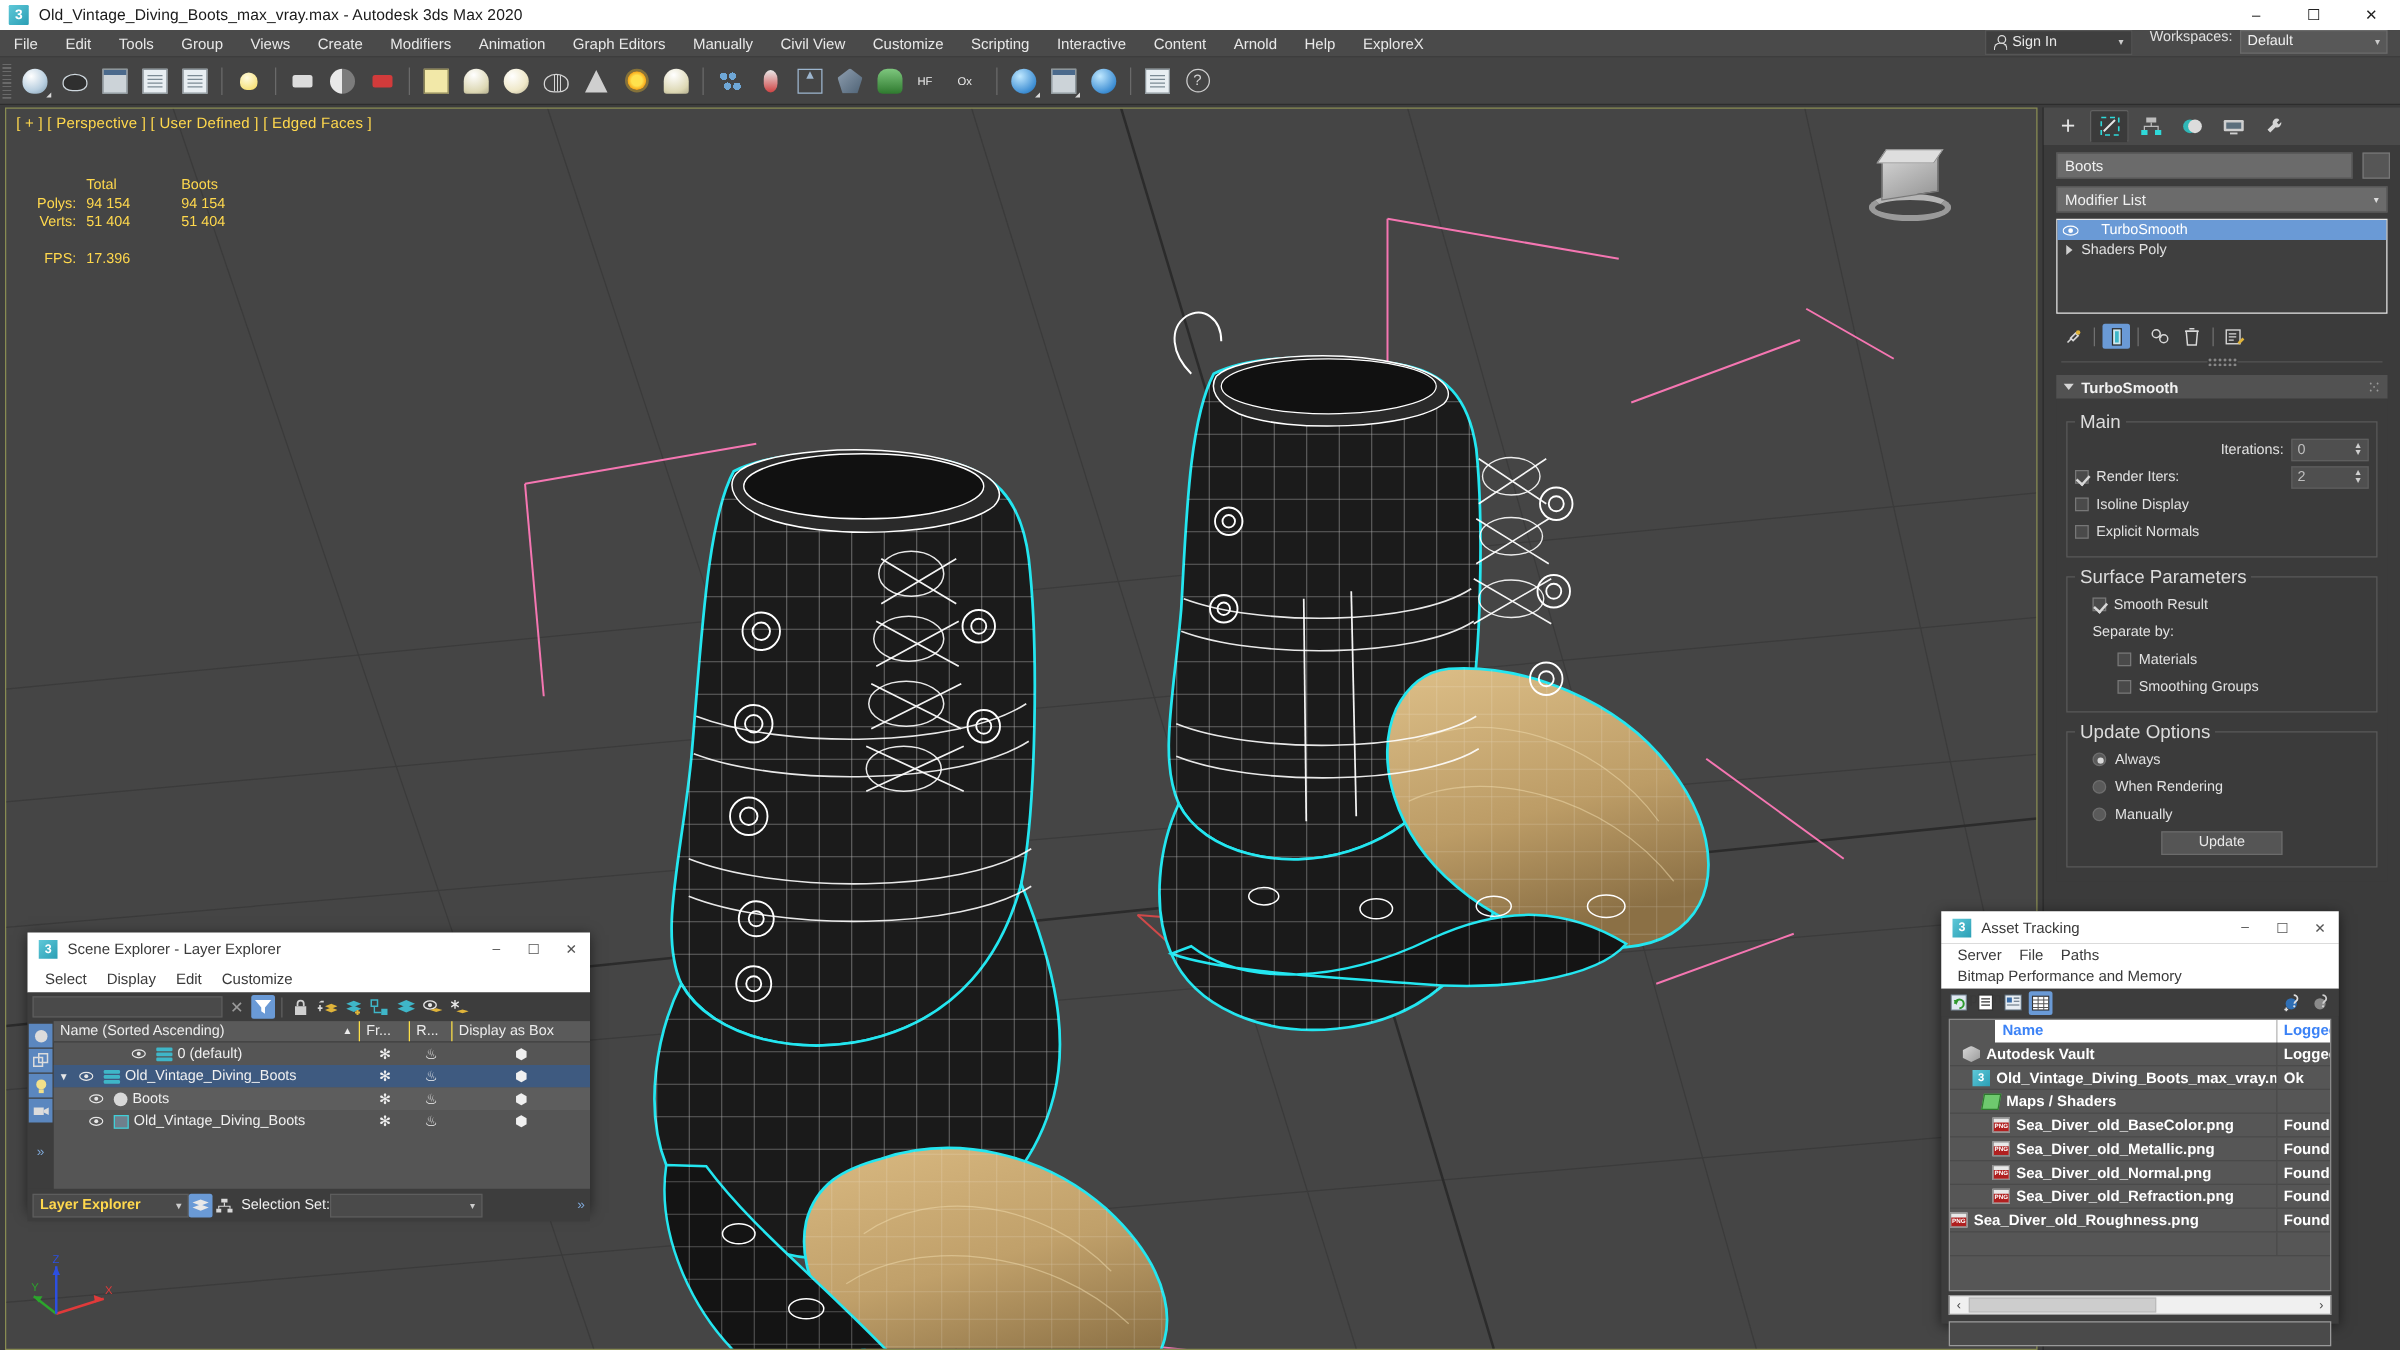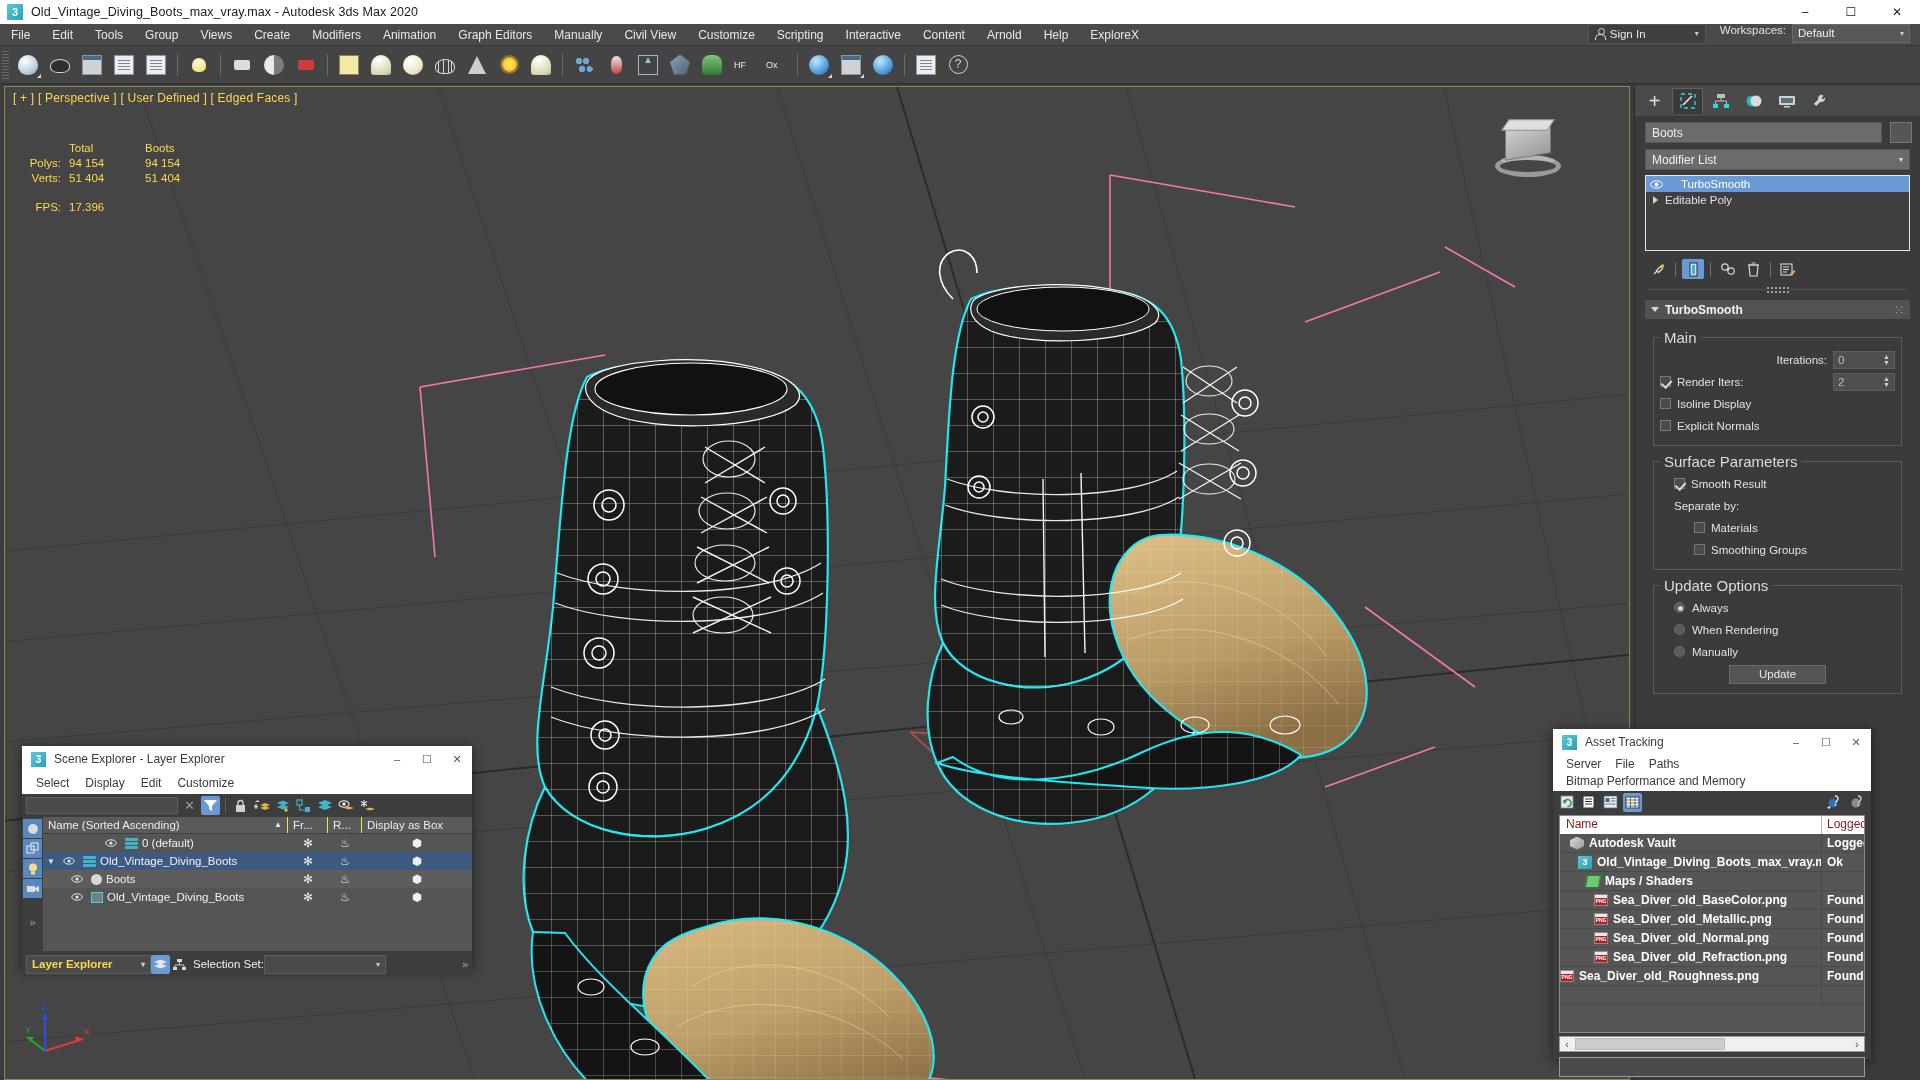--- a/index.html
+++ b/index.html
@@ -289,21 +289,21 @@
   .se-selset .arr{margin-left:auto;font-size:8px;color:#ccc;}
   .layer-ico { width:13px;height:11px;position:relative;flex:none;}
   .layer-ico i { position:absolute;left:0;width:13px;height:3px;background:#3fb6c8;border-radius:1px; }
 
   
   #asset-tracking { left:1553px; top:729px; width:318px; height:330px; }
   .at-toolbar { height:22px; background:#3d3d3d; display:flex; align-items:center; padding:0 4px; gap:3px;}
   .at-ti { width:19px;height:19px;display:flex;align-items:center;justify-content:center;border-radius:2px;}
   .at-ti.on { background:#6a9ad6; }
   .at-table { margin:2px 6px 0 6px; background:#565656; border:1px solid #8a8a8a; height:218px; overflow:hidden;}
-  .at-hdr { display:flex; height:18px; background:#fff; font-size:12px; color:#7f1d1d; font-weight:normal;}
+  .at-hdr { display:flex; height:18px; background:#fff; font-size:12px; color:#3b82f6; font-weight:bold;margin-left:36px;}
   .at-hdr .c1 { flex:1; padding-left:6px; line-height:17px; border-right:1px solid #b5b5b5;}
   .at-hdr .c2 { width:42px; padding-left:5px; line-height:17px;}
   .at-row { display:flex; height:19px; font-size:12px; color:#fff; font-weight:bold; border-bottom:1px solid #4a4a4a;}
   .at-row .c1 { flex:1; display:flex; align-items:center; gap:5px; overflow:hidden; white-space:nowrap;
     border-right:1px solid #4a4a4a; }
   .at-row .c2 { width:42px; padding-left:5px; line-height:18px;}
   .at-scroll { margin:3px 6px 0 6px; height:16px; background:#f0f0f0; border:1px solid #9a9a9a; display:flex; align-items:center;}
   .at-scroll .ar { width:14px; text-align:center; font-size:10px; color:#444; }
   .at-thumb { height:12px; background:#cdcdcd; border:1px solid #bbb; width:150px; margin-left:1px;}
   .at-status { margin:5px 6px; height:20px; background:#4a4a4a; border:1px solid #9a9a9a; }
@@ -784,21 +784,21 @@
         <span class="eye">
           <svg width="13" height="9" viewBox="0 0 13 9">
             <ellipse cx="6.5" cy="4.5" rx="6" ry="3.6" fill="none" stroke="#ffffff" stroke-width="1"></ellipse>
             <circle cx="6.5" cy="4.5" r="1.9" fill="#ffffff"></circle>
           </svg>
         </span>
         <span class="stack-label">TurboSmooth</span>
       </div>
       <div class="stack-row">
         <span class="tri"></span>
-        <span class="stack-label ind">Editable Poly</span>
+        <span class="stack-label ind">Shaders Poly</span>
       </div>
     </div>
 
     <div class="cp-modbtns">
       <div class="mb">
         <svg width="15" height="15" viewBox="0 0 15 15">
           <path d="M3 12 L6 9 M5.5 8.5 L9.5 4.5 L11.5 6.5 L7.5 10.5 Z" stroke="#d8d8d8" stroke-width="1.3" fill="none"></path>
           <circle cx="11.5" cy="4" r="1.8" fill="#e0b43a"></circle>
         </svg>
       </div>

